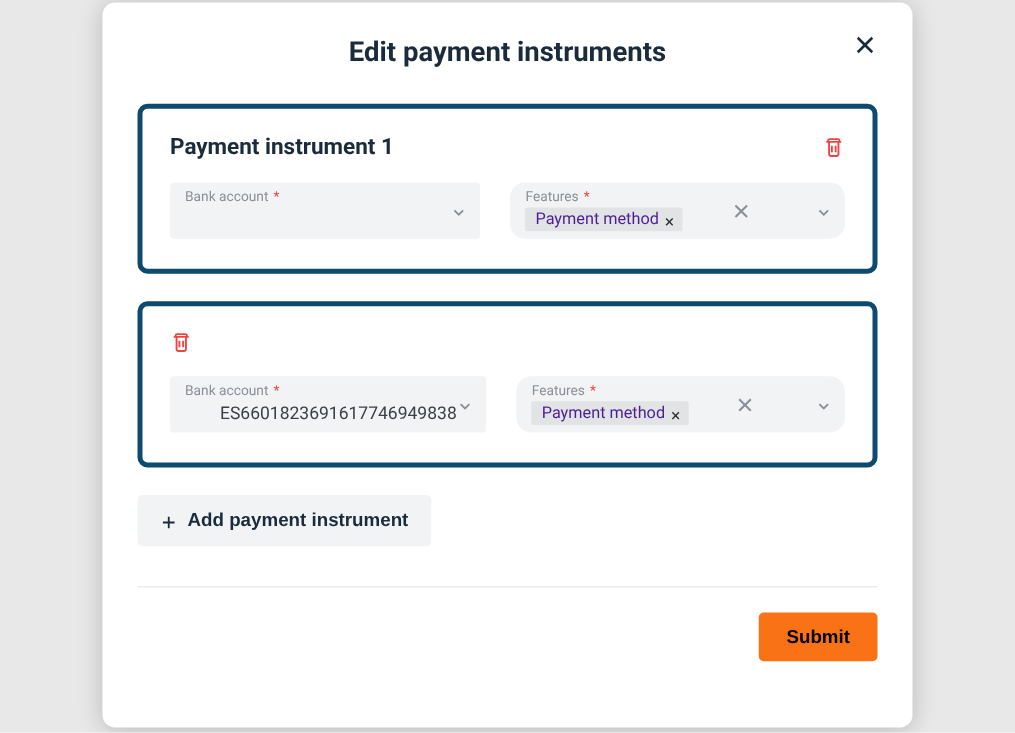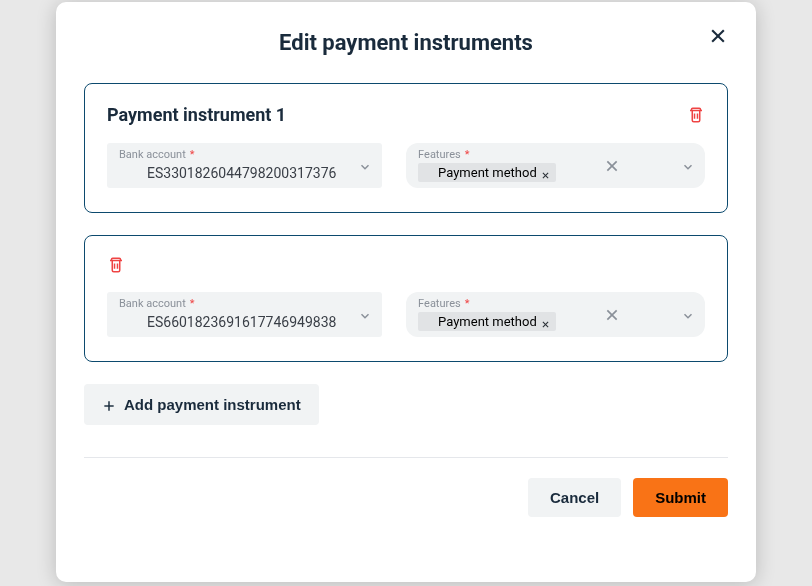--- a/index.html
+++ b/index.html
@@ -11,21 +11,21 @@
       font-family: -apple-system, BlinkMacSystemFont, "Segoe UI", Roboto, Helvetica, Arial, sans-serif;
       background: #e8e8e8;
       width: 812px;
       height: 586px;
       overflow: hidden;
     }
     .modal {
       background: #ffffff;
       border-radius: 10px;
       box-shadow: 0 2px 20px rgba(0,0,0,0.2);
-      width: 700px;
+      width: 648px;
       min-height: 580px;
       margin: 2px auto 0;
       padding: 28px 28px 20px 28px;
       position: relative;
       display: flex;
       flex-direction: column;
     }
     .modal-title {
       text-align: center;
       font-size: 22px;
@@ -40,21 +40,21 @@
       width: 20px;
       height: 20px;
       cursor: pointer;
       color: #1a2b3c;
     }
     .close-btn svg {
       width: 100%;
       height: 100%;
     }
     .card {
-      border: 1px solid #0c4a6e;
+      border: 4px solid #0c4a6e;
       border-radius: 8px;
       padding: 20px 22px 24px 22px;
       margin-bottom: 22px;
     }
     .card-header {
       display: flex;
       justify-content: space-between;
       align-items: center;
       margin-bottom: 18px;
     }
@@ -132,22 +132,22 @@
     .tags {
       display: flex;
       gap: 6px;
       padding-top: 14px;
       flex-wrap: nowrap;
     }
     .tag {
       background: #e1e3e5;
       border-radius: 2px;
       font-size: 13px;
-      color: #000000;
-      padding: 2px 6px 2px 20px;
+      color: #4c1d95;
+      padding: 2px 6px 2px 8px;
       display: inline-flex;
       align-items: center;
       gap: 4px;
       white-space: nowrap;
     }
     .tag-x {
       width: 9px;
       height: 9px;
       color: #2a2f36;
       cursor: pointer;
@@ -228,21 +228,20 @@
             <line x1="10" y1="10" x2="10" y2="17"></line>
             <line x1="14" y1="10" x2="14" y2="17"></line>
           </svg>
       </div>
     </div>
     <div class="field-row">
       <div class="field field-bank">
         <span class="field-label">
           <span>Bank account</span><span class="field-required">*</span>
         </span>
-        <span class="field-value">ES3301826044798200317376</span>
         <span class="field-chevron">
           <svg viewBox="0 0 24 24" fill="none" stroke="currentColor" stroke-width="2.5">
               <polyline points="6 9 12 15 18 9"></polyline>
             </svg>
         </span>
       </div>
       <div class="field field-features">
         <span class="field-label">
           <span>Features</span><span class="field-required">*</span>
         </span>
@@ -328,17 +327,16 @@
         <svg viewBox="0 0 24 24" fill="none" stroke="currentColor" stroke-width="2.5">
             <line x1="12" y1="4" x2="12" y2="20"></line>
             <line x1="4" y1="12" x2="20" y2="12"></line>
           </svg>
       </span>
       <span>Add payment instrument</span>
     </button>
   </div>
 
   <div class="footer">
-    <button class="btn btn-cancel">Cancel</button>
     <button class="btn btn-submit">Submit</button>
   </div>
 
 </div>
 
 </body></html>

